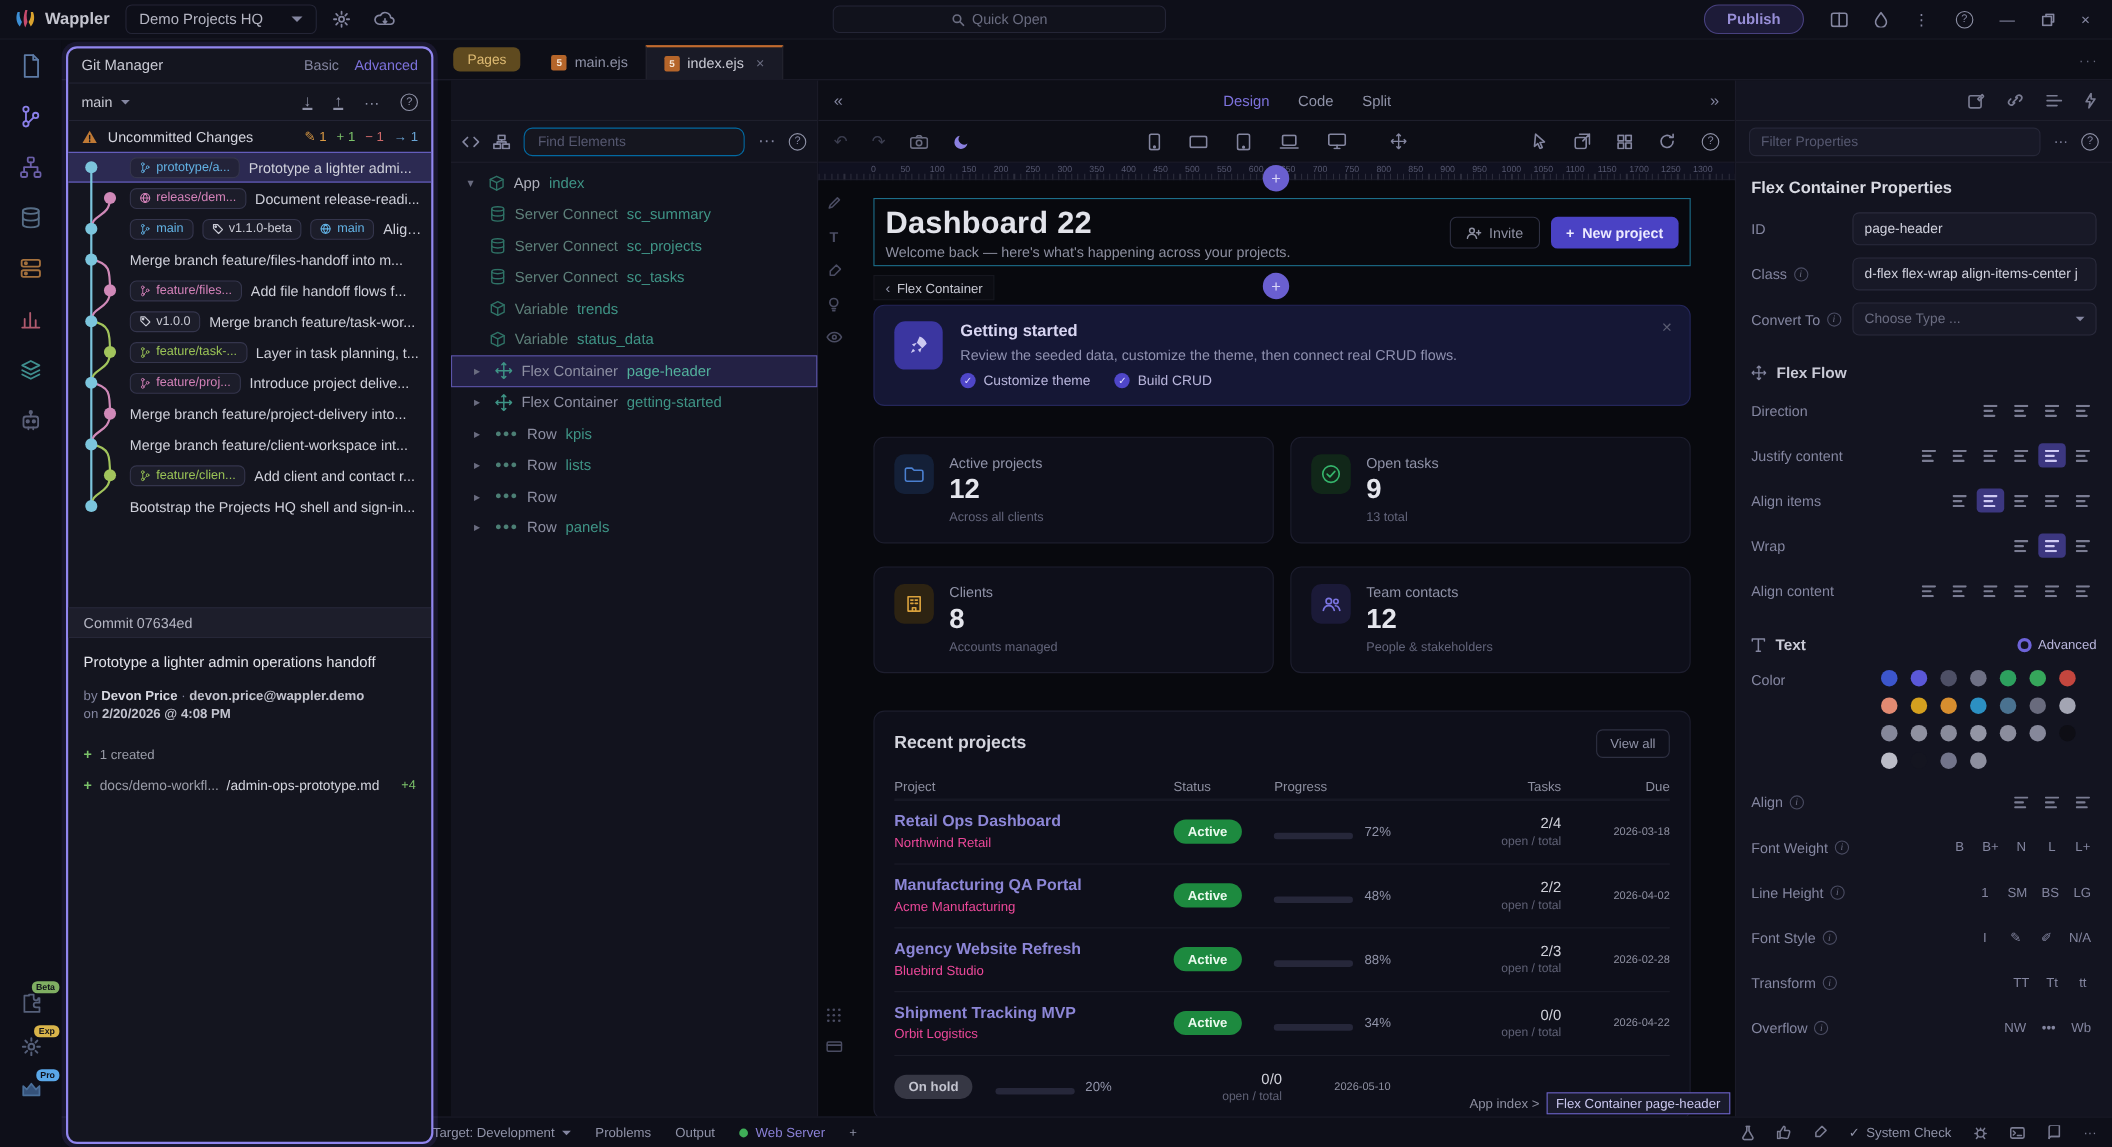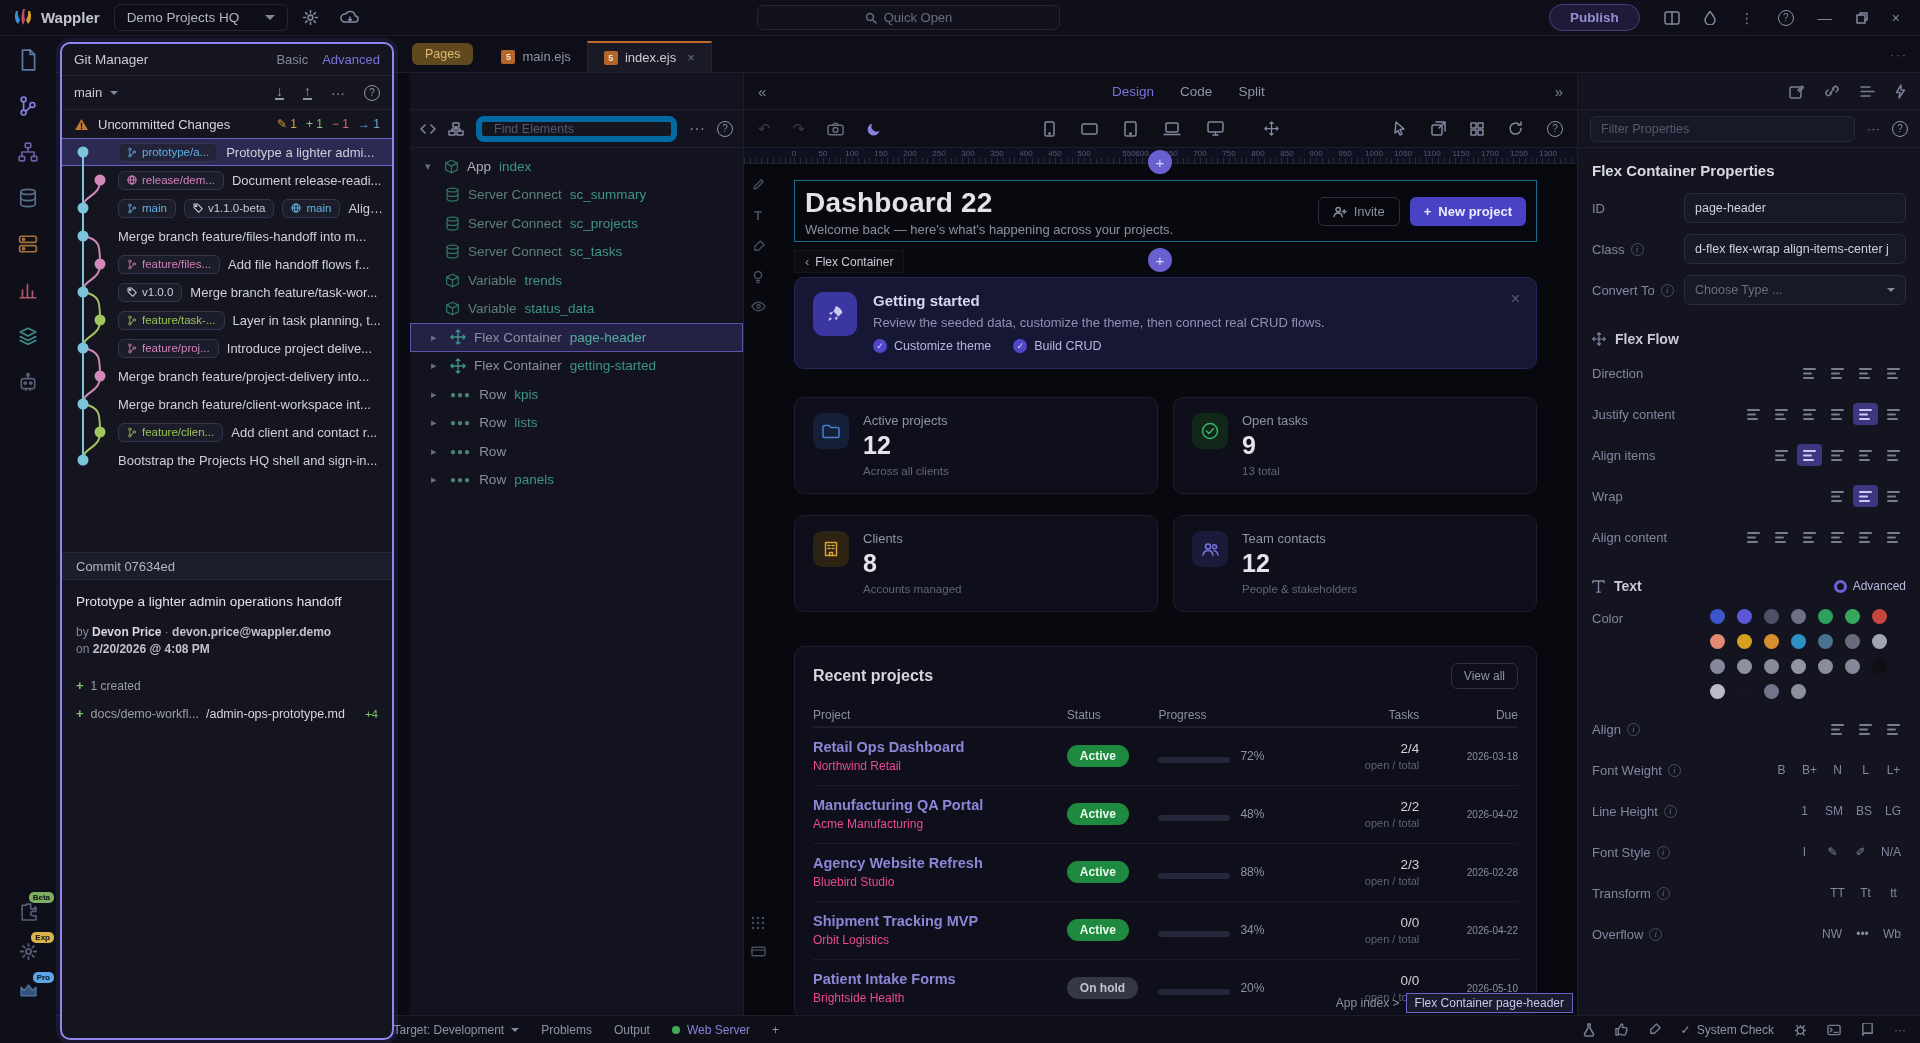--- a/index.html
+++ b/index.html
@@ -84,21 +84,21 @@
   .tab-x { color:#6a6c80; margin-left:4px; }
   .tabbar-dots { margin-left:auto; margin-right:12px; margin-bottom:10px; color:#6a6c80; letter-spacing:2px; font-size:12px; }
 
   .columns { position:absolute; top:73px; left:410px; right:0; bottom:28px; display:flex; }
   .col-row1 { height:37px; border-bottom:1px solid #1e1f2c; display:flex; align-items:center; }
   .col-row2 { height:38px; border-bottom:1px solid #1e1f2c; display:flex; align-items:center; }
 
   
   .app-col { width:334px; background:#12131e; border-right:1px solid #1e1f2c; display:flex; flex-direction:column; }
   .app-col .col-row2 { gap:12px; padding:0 10px; color:#8486a0; }
-  .find-input { flex:1; height:26px; background:#15161f; border:6px solid #0369a1; border-radius:8px; color:#4d7c0f; font-size:12.5px; padding:0 12px; outline:none; font-family:"Liberation Sans",sans-serif; }
+  .find-input { flex:1; height:26px; background:#15161f; border:1px solid #0369a1; border-radius:8px; color:#4d7c0f; font-size:12.5px; padding:0 12px; outline:none; font-family:"Liberation Sans",sans-serif; }
   .find-input::placeholder { color:#565870; }
   .tree { padding-top:4px; }
   .tree-row { height:28.5px; display:flex; align-items:center; gap:8px; font-size:13.5px; padding-left:14px; border:1px solid transparent; }
   .tree-row.child { padding-left:34px; }
   .tree-row.sel { background:#232144; border-color:#5b54a8; }
   .chev { color:#6a6c80; width:11px; font-size:11px; }
   .t-type { color:#8d8fa2; } .t-type.dim { color:#5e807a; } .t-type.root { color:#aeb0bc; }
   .t-name { color:#3f9486; }
   .tree-row.sel .t-name { color:#52b09c; }
   .row-dots { color:#4c7f75; font-size:10px; letter-spacing:1px; }
@@ -577,21 +577,21 @@
         <span style="left: 79px;">50</span>
         <span style="left: 108px;">100</span>
         <span style="left: 137px;">150</span>
         <span style="left: 166px;">200</span>
         <span style="left: 195px;">250</span>
         <span style="left: 224px;">300</span>
         <span style="left: 253px;">350</span>
         <span style="left: 282px;">400</span>
         <span style="left: 311px;">450</span>
         <span style="left: 340px;">500</span>
-        <span style="left: 369px; margin-left: 16px;">550</span>
+        <span style="left: 369px;">550</span>
         <span style="left: 398px;">600</span>
         <span style="left: 427px;">650</span>
         <span style="left: 456px;">700</span>
         <span style="left: 485px;">750</span>
         <span style="left: 514px; text-align: center;">800</span>
         <span style="left: 543px;">850</span>
         <span style="left: 572px;">900</span>
         <span style="left: 601px;">950</span>
         <span style="left: 630px;">1000</span>
         <span style="left: 659px;">1050</span>
@@ -836,24 +836,20 @@
                   <span class="prog-pct">34%</span>
                 </span>
               </span>
             <span class="c-tasks">
                 <div class="t-val">0/0</div>
                 <div class="t-cap">open / total</div>
               </span>
             <span class="c-due d-due">2026-04-22</span>
           </div>
           <div class="rt-row">
-            <span class="c-proj">
-                <div class="p-name">Patient Intake Forms</div>
-                <div class="p-client">Brightside Health</div>
-              </span>
             <span class="c-status"><span class="pill pill-hold">On hold</span></span>
             <span class="c-prog">
                 <span class="prog-wrap">
                   <span class="prog-track"><span class="prog-fill" style="width: 20%;"></span></span>
                   <span class="prog-pct">20%</span>
                 </span>
               </span>
             <span class="c-tasks">
                 <div class="t-val">0/0</div>
                 <div class="t-cap">open / total</div>

